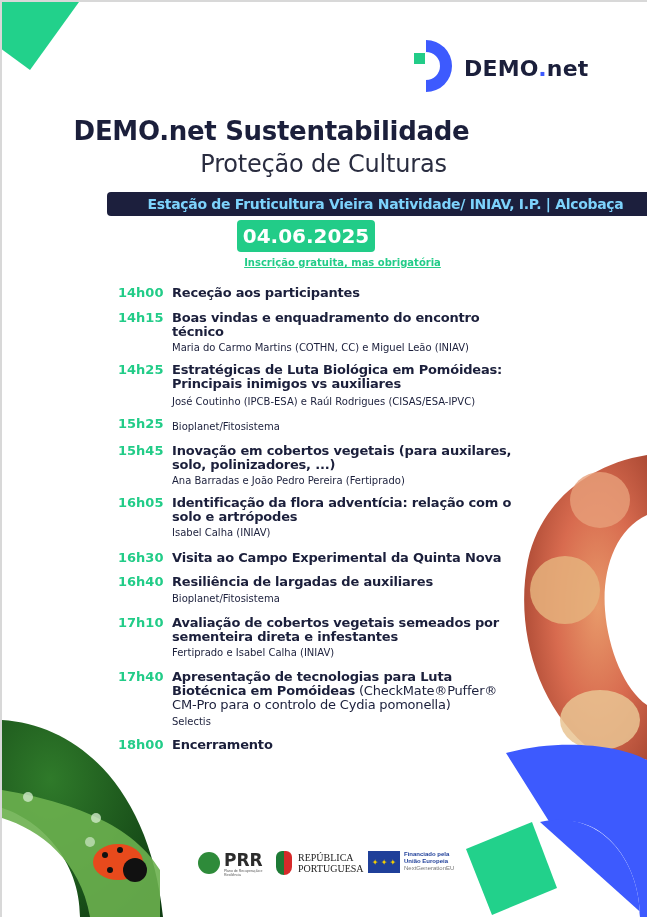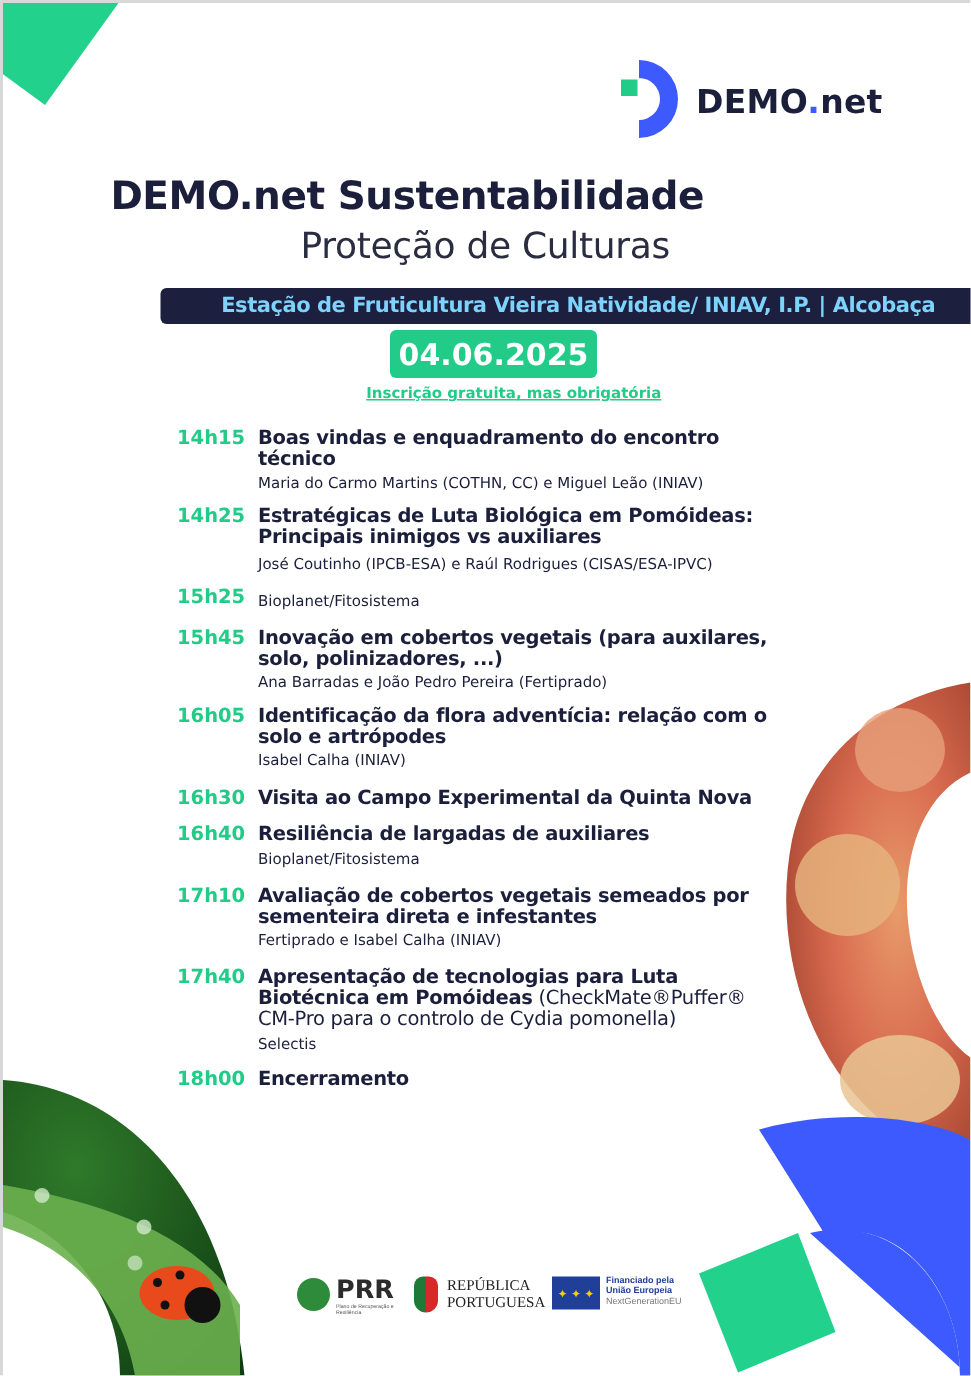--- a/index.html
+++ b/index.html
@@ -11,21 +11,21 @@
   
   .logo { left:412px; top:40px; width:180px; height:54px; }
   .logo-text { position:absolute; left:52px; top:16px; font-weight:bold; font-size:22px; letter-spacing:0.2px; color:#1b1f3b; font-family:"DejaVu Sans", sans-serif; }
   .logo-text .dot { color:#3d5afe; }
 
   .title { left:0; width:543px; top:116px; text-align:center; font-size:26px; font-weight:bold; color:#1b1f3b; font-family:"DejaVu Sans", sans-serif; letter-spacing:-0.3px; }
   .subtitle { left:0; width:647px; top:150px; text-align:center; font-size:24px; color:#2a2d40; font-family:"DejaVu Sans", sans-serif; font-weight:normal; letter-spacing:-0.2px; }
 
   .venue { left:71px; top:192px; width:557px; height:24px; background:#1c1f3d; border-radius:4px; color:#7dd3fc;
            font-weight:bold; font-size:14px; display:flex; align-items:center; justify-content:center; font-family:"DejaVu Sans", sans-serif; letter-spacing:-0.3px;margin-left:36px; }
-  .date { left:260px; top:220px; width:138px; height:32px; background:#22cc88; border-radius:4px; color:#fff;
+  .date { left:237px; top:220px; width:138px; height:32px; background:#22cc88; border-radius:4px; color:#fff;
           font-weight:bold; font-size:20px; display:flex; align-items:center; justify-content:center; font-family:"DejaVu Sans", sans-serif; }
   .reg-link { left:0; width:647px; top:257px; text-align:center; font-size:10px; font-weight:bold; color:#22cc88; text-decoration:underline; font-family:"DejaVu Sans", sans-serif;padding-left:19px; }
 
   .agenda { left:118px; top:286px; width:400px; }
   .item { display:flex; margin-bottom:9px; }
   .time { width:54px; flex:none; color:#22cc88; font-weight:bold; font-size:13px; font-family:"DejaVu Sans", sans-serif; line-height:14px; }
   .body { flex:1; }
   .item-title { font-weight:bold; font-size:13px; line-height:14px; color:#1b1f3b; font-family:"DejaVu Sans", sans-serif; letter-spacing:-0.2px; }
   .item-title .normal { font-weight:normal; }
   .speaker { font-size:10px; line-height:13px; margin-top:2px; color:#1b1f3b; font-family:"DejaVu Sans", sans-serif; }
@@ -101,20 +101,26 @@
   </div>
 </div>
 
 <div class="abs title">DEMO.net Sustentabilidade</div>
 <div class="abs subtitle">Proteção de Culturas</div>
 <div class="abs venue">Estação de Fruticultura Vieira Natividade/ INIAV, I.P. | Alcobaça</div>
 <div class="abs date">04.06.2025</div>
 <a class="abs reg-link">Inscrição gratuita, mas obrigatória</a>
 
 <div class="abs agenda">
+  <div class="item" style="margin-bottom:11px">
+    <div class="time">14h00</div>
+    <div class="body">
+        <div class="item-title">Receção aos participantes</div>
+      </div>
+  </div>
   <div class="item">
     <div class="time">14h15</div>
     <div class="body">
         <div class="item-title">Boas vindas e enquadramento do encontro técnico</div>
       <div class="speaker">Maria do Carmo Martins (COTHN, CC) e Miguel Leão (INIAV)</div>
       </div>
   </div>
   <div class="item">
     <div class="time">14h25</div>
     <div class="body">

